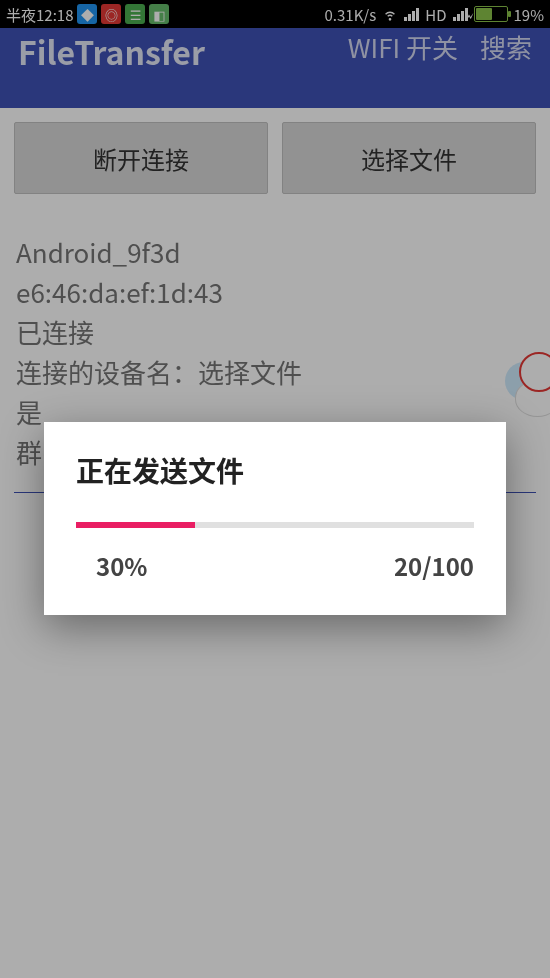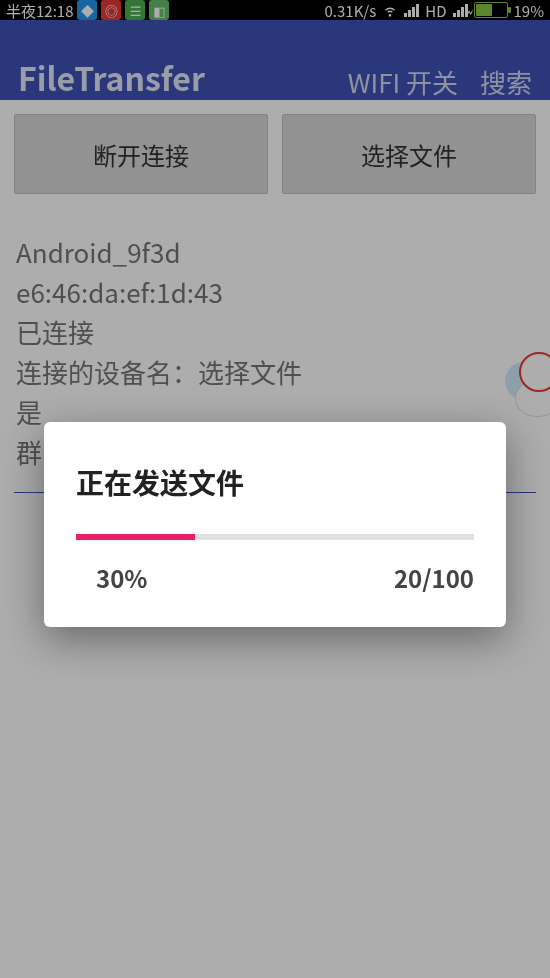--- a/index.html
+++ b/index.html
@@ -1,19 +1,19 @@
 <!DOCTYPE html>
 <html><head>
 <meta charset="utf-8">
 <style>
   * { margin: 0; padding: 0; box-sizing: border-box; }
   html, body { width: 550px; height: 978px; font-family: "Noto Sans CJK SC", "PingFang SC", sans-serif; background: #fff; overflow: hidden; }
 
   
-  .status-bar { height: 20px; background: #000; color: #fff; display: flex; align-items: center; padding: 0 6px; font-size: 15px; }
+  .status-bar { height: 28px; background: #000; color: #fff; display: flex; align-items: center; padding: 0 6px; font-size: 15px; }
   .status-left { display: flex; align-items: center; gap: 4px; }
   .status-right { margin-left: auto; display: flex; align-items: center; gap: 6px; }
   .sb-icon { width: 20px; height: 20px; border-radius: 3px; display: inline-flex; align-items: center; justify-content: center; font-size: 13px; color: #fff; }
   .sb-blue  { background: #2196f3; }
   .sb-red   { background: #e53935; }
   .sb-green { background: #4caf50; }
   .sb-green2{ background: #66bb6a; }
   
   .sig { display: inline-flex; align-items: flex-end; gap: 1px; height: 14px; }
   .sig span { width: 3px; background: #fff; display: inline-block; }
@@ -21,41 +21,41 @@
   .sig span:nth-child(3){height:10px;} .sig span:nth-child(4){height:13px;}
   
   .wifi-ic { width:16px; height:16px; }
   
   .batt { width: 34px; height: 16px; border: 1.5px solid #8bc34a; border-radius: 2px; position: relative; }
   .batt::after { content:""; position:absolute; right:-4px; top:4px; width:3px; height:6px; background:#8bc34a; border-radius:1px; }
   .batt-fill { position:absolute; left:1px; top:1px; bottom:1px; width:52%; background:#8bc34a; border-radius:1px; }
   .bolt { position:absolute; left:-9px; top:0; font-size:12px; color:#fff; }
 
   
-  .app-bar { height: 80px; background: #3f51b5; color: #fff; display: flex; align-items: flex-end; padding: 0 18px; }
+  .app-bar { height: 80px; background: #3f51b5; color: #fff; display: flex; align-items: flex-start; padding: 0 18px; }
   .app-title { font-size: 32px; font-weight: 700; color: #e3e7f7; }
   .app-actions { margin-left: auto; display:flex; gap: 22px; }
   .app-action { font-size: 26px; color: #d3d8f0; }
 
   
   .content { padding: 14px; color:#555; }
   .btn-row { display: flex; gap: 14px; }
-  .m-btn { flex:1; height: 80px; background:#d7d7d7; border:1px solid #c0c0c0; display:flex; align-items:center; justify-content:center; font-size:24px; color:#333; border-radius:2px; }
+  .m-btn { flex:1; height: 72px; background:#d7d7d7; border:1px solid #c0c0c0; display:flex; align-items:center; justify-content:center; font-size:24px; color:#333; border-radius:2px; }
   .info { margin-top: 38px; font-size: 26px; line-height: 40px; color:#757575; padding-left: 2px; }
   .divider { border: none; border-top: 1px solid #3f51b5; margin-top: 20px; }
 
   
   .floater { position:absolute; right:-10px; top:352px; width:55px; height:65px; }
   .fl-cloud { position:absolute; left:0; top:10px; width:55px; height:38px; background:#cfeafd; border-radius:20px; }
   .fl-face  { position:absolute; left:14px; top:0; width:40px; height:40px; background:#fff; border:2px solid #e53935; border-radius:50%; }
   .fl-ghost { position:absolute; left:10px; top:30px; width:45px; height:35px; background:#fff; border-radius:16px 16px 50% 50%; border:1px solid #ddd;}
 
   
   .scrim { position:absolute; inset:0; background:rgba(0,0,0,.32); }
-  .dialog { position:absolute; left:44px; right:44px; top:422px; background:#fff; border-radius:6px; box-shadow:0 12px 40px rgba(0,0,0,.4); padding:40px 32px 32px; }
+  .dialog { position:absolute; left:44px; right:44px; top:422px; background:#fff; border-radius:0; box-shadow:0 12px 40px rgba(0,0,0,.4); padding:28px 32px 32px; }
   .dlg-title { font-size:28px; font-weight:700; color:#222; margin-bottom:32px; }
   .progress-track { height:6px; background:#e0e0e0; width:100%; }
   .progress-fill  { height:100%; background:#e91e63; }
   .dlg-nums { display:flex; justify-content:space-between; margin-top:20px; font-size:24px; font-weight:700; color:#444;margin-left:20px; }
 </style>
 </head>
 <body>
 
 <div class="status-bar">
   <div class="status-left">

